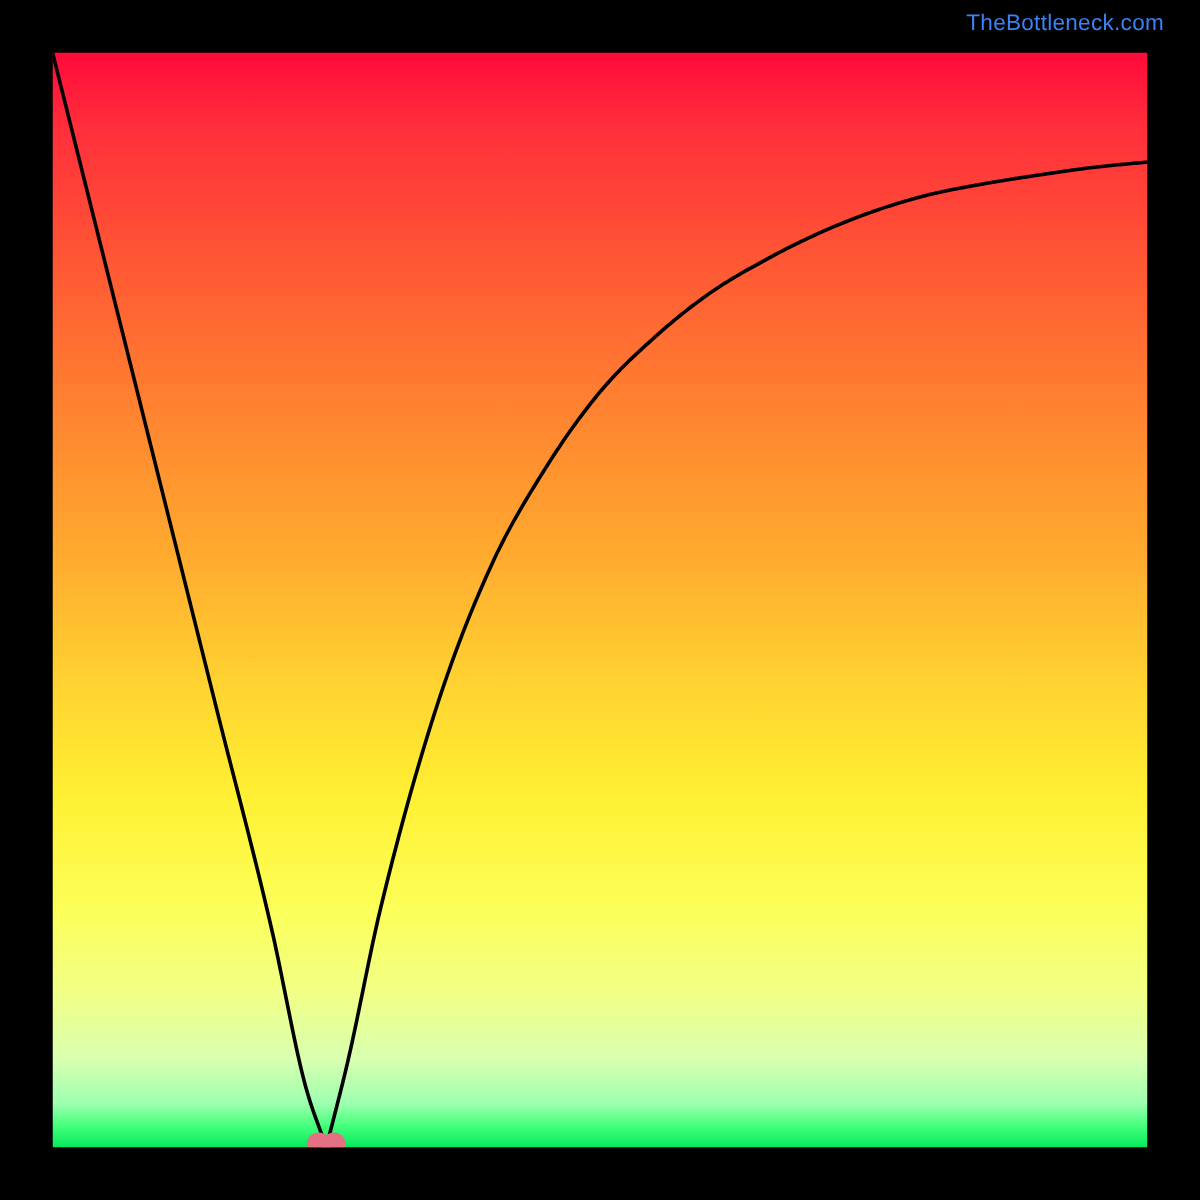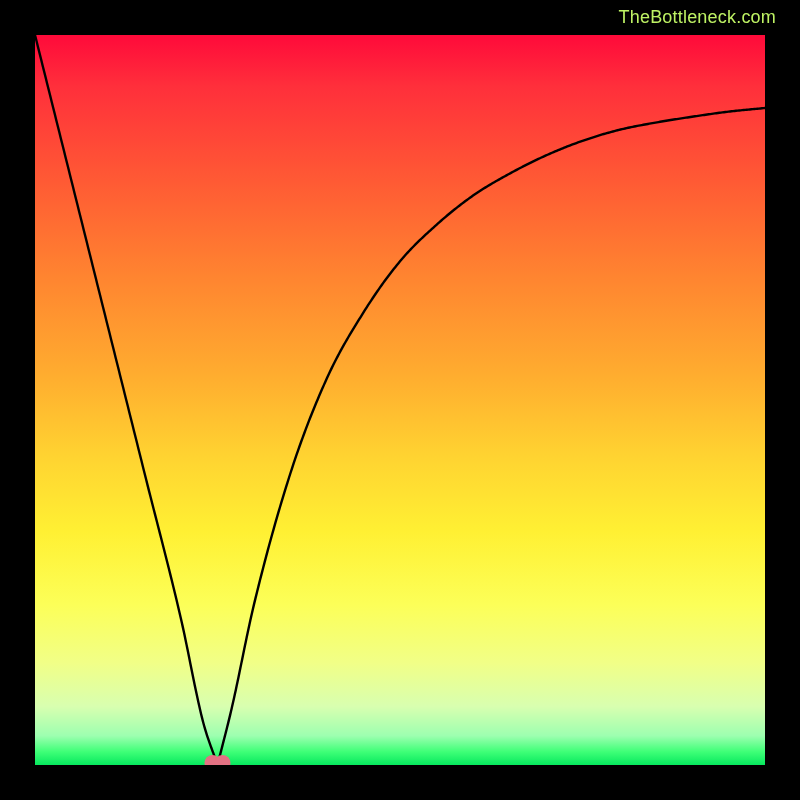--- a/index.html
+++ b/index.html
@@ -46,22 +46,22 @@
     );
   }
   .curves {
     position: absolute;
     inset: 0;
   }
   .attribution {
     position: absolute;
     top: 7px;
     right: 24px;
-    color: #bef264;
-    font-size: 18px;
+    color: #3b82f6;
+    font-size: 15px;
     font-weight: 400;
     letter-spacing: 0.2px;
   }
 </style>
 </head>
 <body>
 
 <div class="frame">
 
   <div class="attribution">TheBottleneck.com</div>

